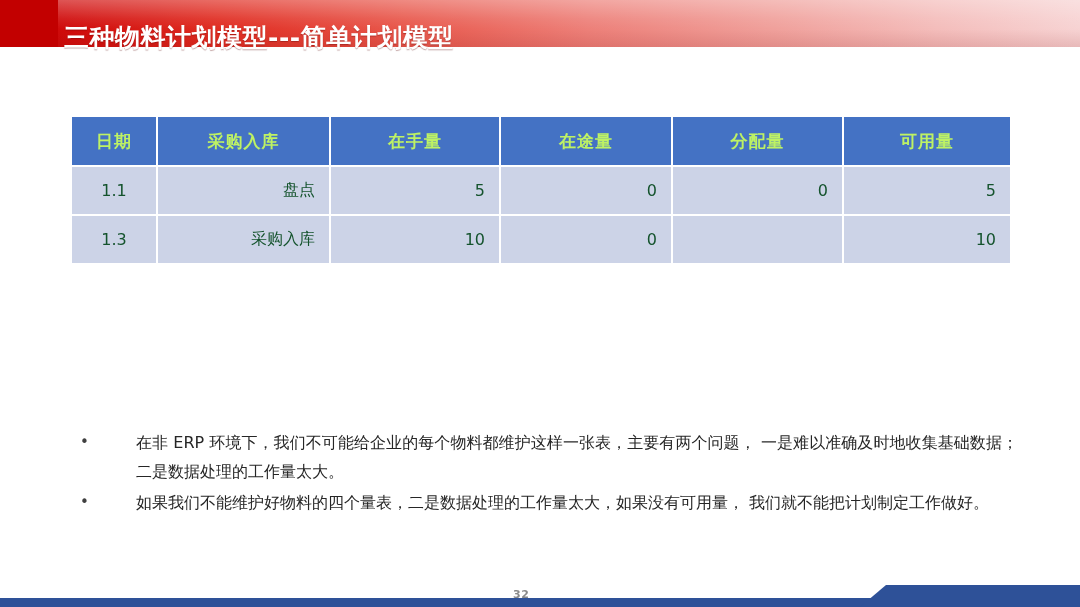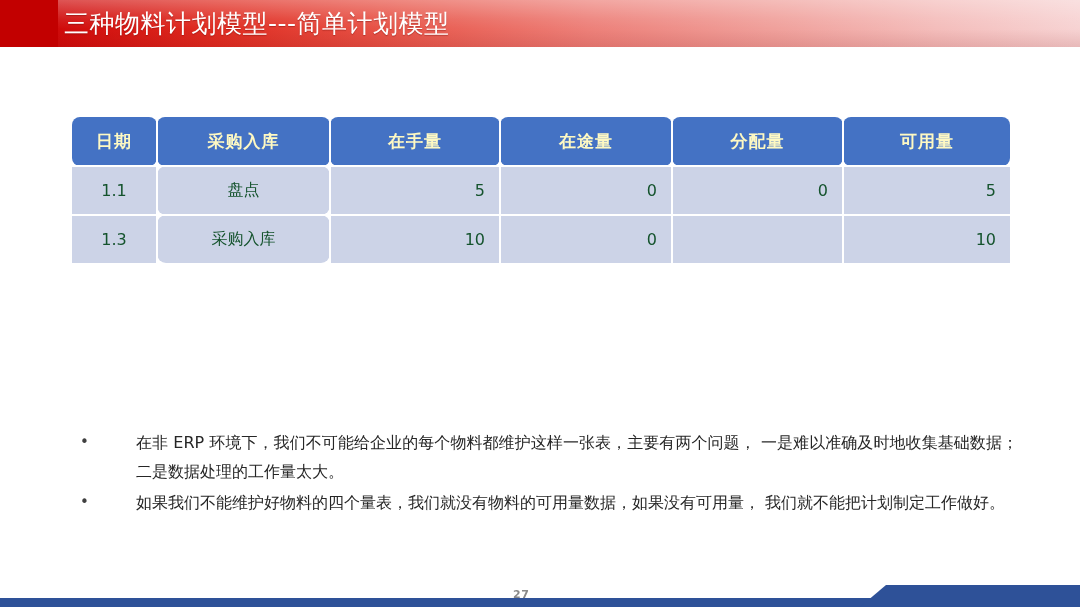--- a/index.html
+++ b/index.html
@@ -55,26 +55,26 @@
     position: absolute;
     left: 0;
     top: 0;
     width: 58px;
     height: 47px;
     background: #c20000;
   }
   .header-title {
     position: absolute;
     left: 64px;
-    top: 6px;
+    top: 20px;
     height: 36px;
     line-height: 36px;
     color: #ffffff;
     font-size: 25px;
-    font-weight: normal;
+    font-weight: bold;
     letter-spacing: 0.5px;
     white-space: nowrap;
     text-shadow: 0 1px 1px rgba(90,0,0,0.35);
   }
 
   
   .table-wrap {
     position: absolute;
     left: 72px;
     top: 117px;
@@ -87,50 +87,49 @@
   }
   table.qty-table col.c-date   { width: 85px; }
   table.qty-table col.c-op     { width: 173px; }
   table.qty-table col.c-onhand { width: 170px; }
   table.qty-table col.c-transit{ width: 172px; }
   table.qty-table col.c-alloc  { width: 171px; }
   table.qty-table col.c-avail  { width: 167px; }
 
   table.qty-table thead th {
     background: #4472c4;
-    color: #fef9c3;
+    color: #bef264;
     font-size: 17px;
     font-weight: bold;
     height: 48px;
     text-align: center;
     border-right: 2px solid #ffffff;
     border-bottom: 2px solid #ffffff;
     letter-spacing: 1px;
     padding: 0;
-    border-radius: 8px;
   }
   table.qty-table thead th:last-child { border-right: none; }
 
   table.qty-table tbody td {
     height: 47px;
     font-size: 16px;
     color: #14532d;
     border-right: 2px solid #ffffff;
     border-bottom: 2px solid #ffffff;
     padding: 0 14px;
     vertical-align: middle;
   }
   table.qty-table tbody td:last-child { border-right: none; }
   table.qty-table tbody tr:last-child td { border-bottom: none; }
 
   tbody tr.row-dark td  { background: #ccd3e7; }
   tbody tr.row-light td { background: #e8ebf5; }
 
   td.cell-date { text-align: center; }
-  td.cell-op   { text-align: center; border-radius: 9px; }
+  td.cell-op   { text-align: right; }
   td.cell-num  { text-align: right; }
   .val-red { color: #ff0000; }
 
   
   .bullets {
     position: absolute;
     left: 78px;
     top: 428px;
     width: 940px;
   }
@@ -236,19 +235,19 @@
   </table>
 </div>
 
 <div class="bullets">
   <div class="bullet-item">
     <div class="bullet-dot">•</div>
     <div class="bullet-text">在非 ERP 环境下，我们不可能给企业的每个物料都维护这样一张表，主要有两个问题， 一是难以准确及时地收集基础数据；二是数据处理的工作量太大。</div>
   </div>
   <div class="bullet-item">
     <div class="bullet-dot">•</div>
-    <div class="bullet-text">如果我们不能维护好物料的四个量表，我们就没有物料的可用量数据，如果没有可用量， 我们就不能把计划制定工作做好。</div>
+    <div class="bullet-text">如果我们不能维护好物料的四个量表，二是数据处理的工作量太大，如果没有可用量， 我们就不能把计划制定工作做好。</div>
   </div>
 </div>
 
 <div class="footer-strip"></div>
 <div class="footer-wedge"></div>
-<div class="page-number">27</div>
+<div class="page-number">32</div>
 
 </body></html>

